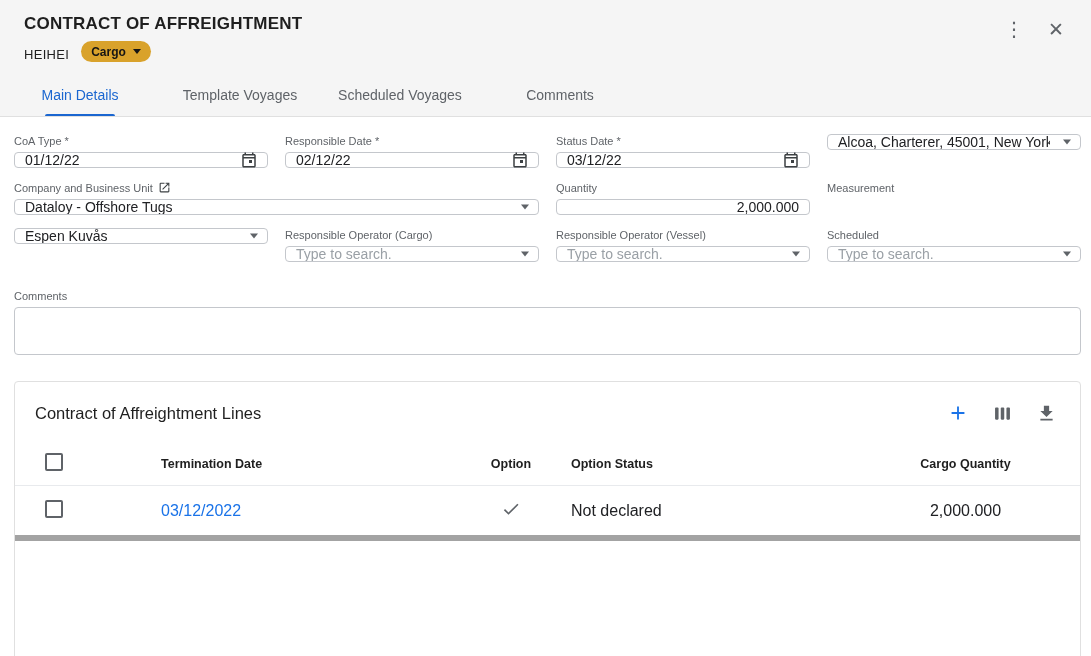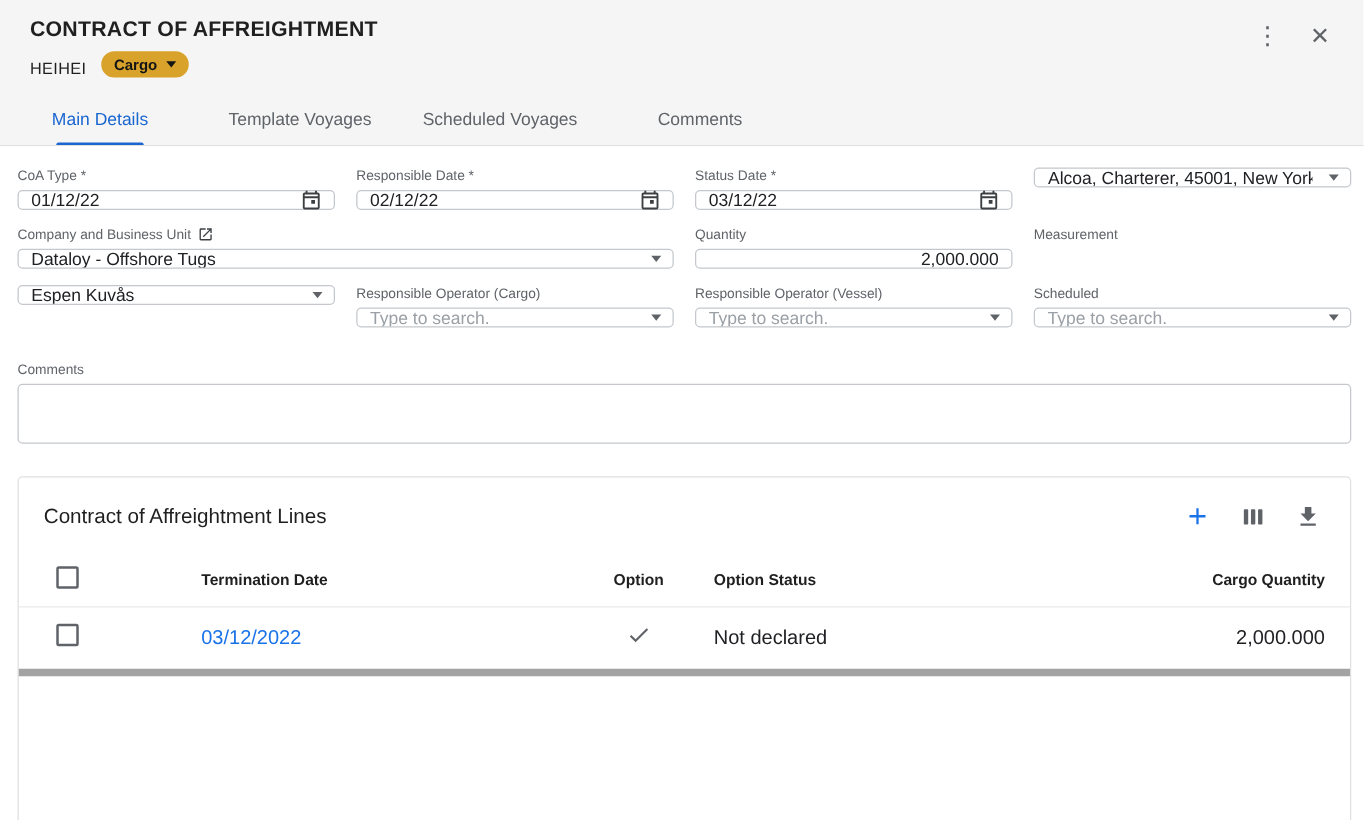--- a/index.html
+++ b/index.html
@@ -64,21 +64,21 @@
   .card-title { font-size:16.5px; font-weight:500; color:#1f1f1f; }
   .card-actions { display:flex; align-items:center; gap:20px; }
   .card-actions .icon-btn { width:24px; height:24px; }
 
   .trow { display:grid; grid-template-columns:146px 290px 120px 300px 1fr; align-items:center; padding-right:20px; }
   .thead { height:44px; border-bottom:1px solid #e8eaed; font-size:12.5px; font-weight:700; color:#1f1f1f; }
   .tdata { height:55px; border-bottom:6px solid #a3a3a3; font-size:16px; }
   .cell-cb { padding-left:30px; }
   .cb { display:inline-block; width:18px; height:18px; border:2px solid #5f6368; border-radius:2px; background:#fff; cursor:pointer; }
   .cell-center { text-align:center; }
-  .cell-right { text-align:right; }
+  .cell-right { text-align:center; }
   .link { color:#1a73e8; text-decoration:none; cursor:pointer; }
 </style>
 </head>
 <body>
 
 <div class="app">
 
   <header class="topbar">
     <div class="topbar-inner">
       <h1 class="page-title">CONTRACT OF AFFREIGHTMENT</h1>

